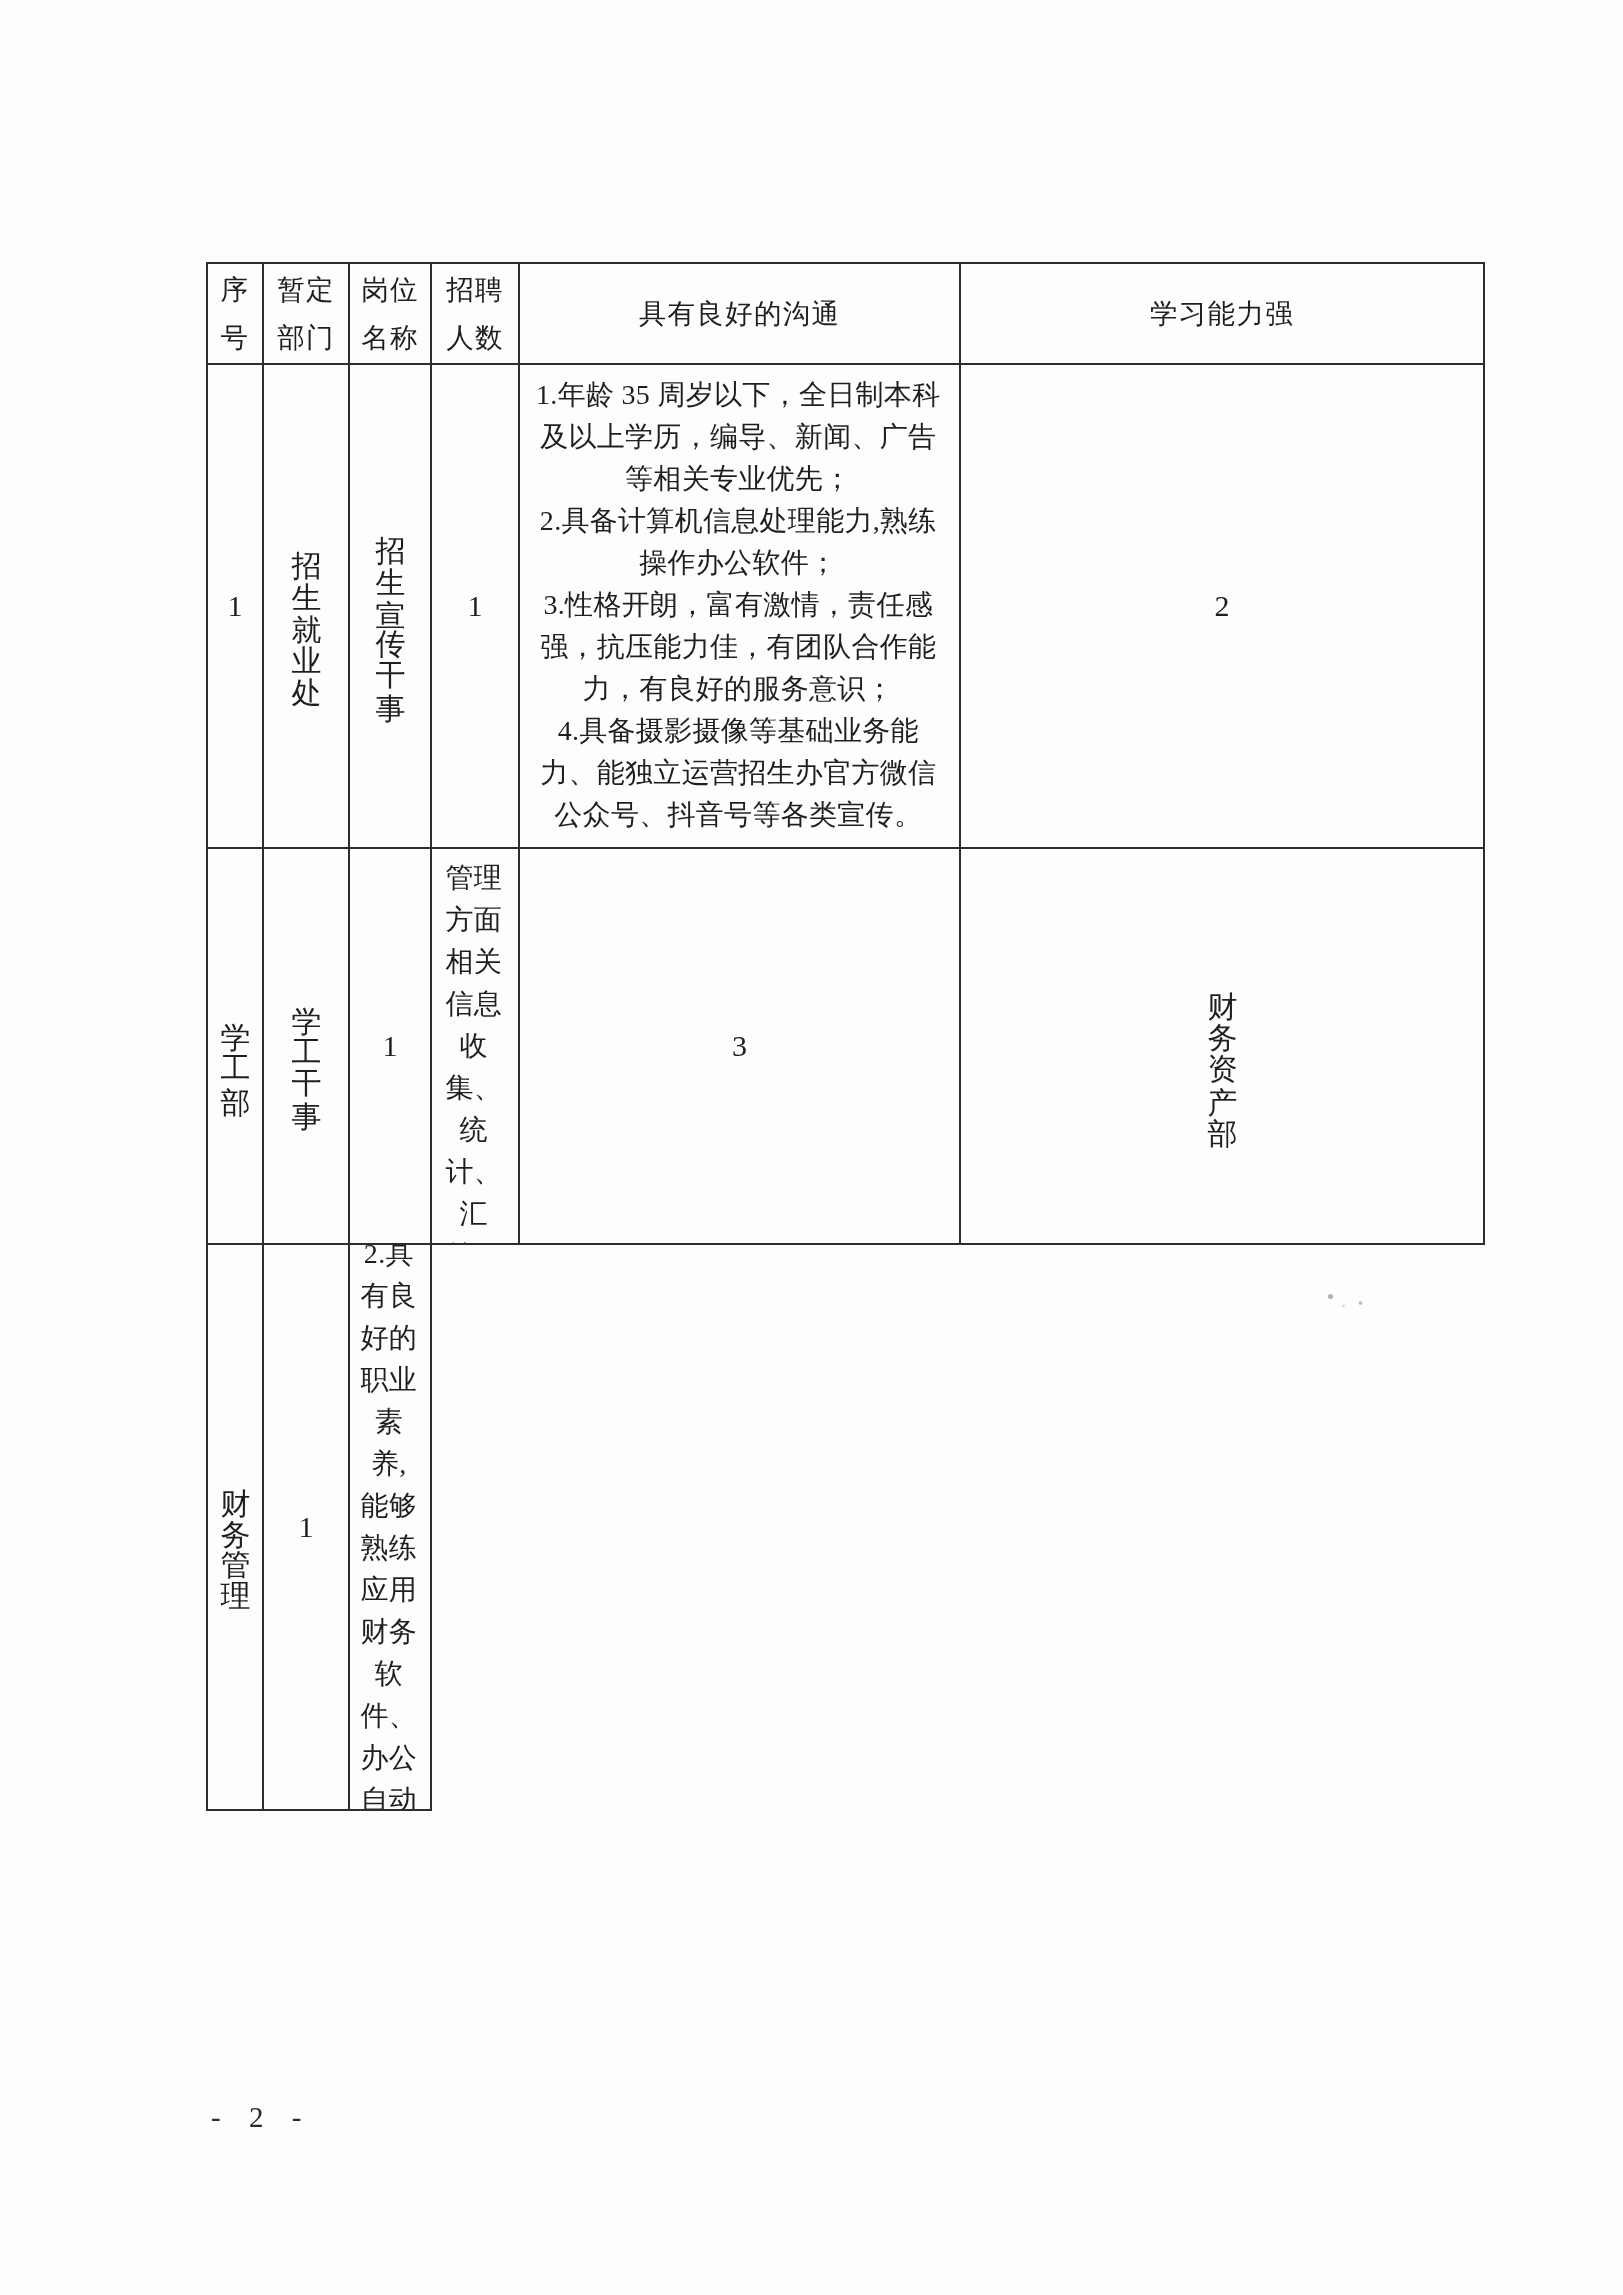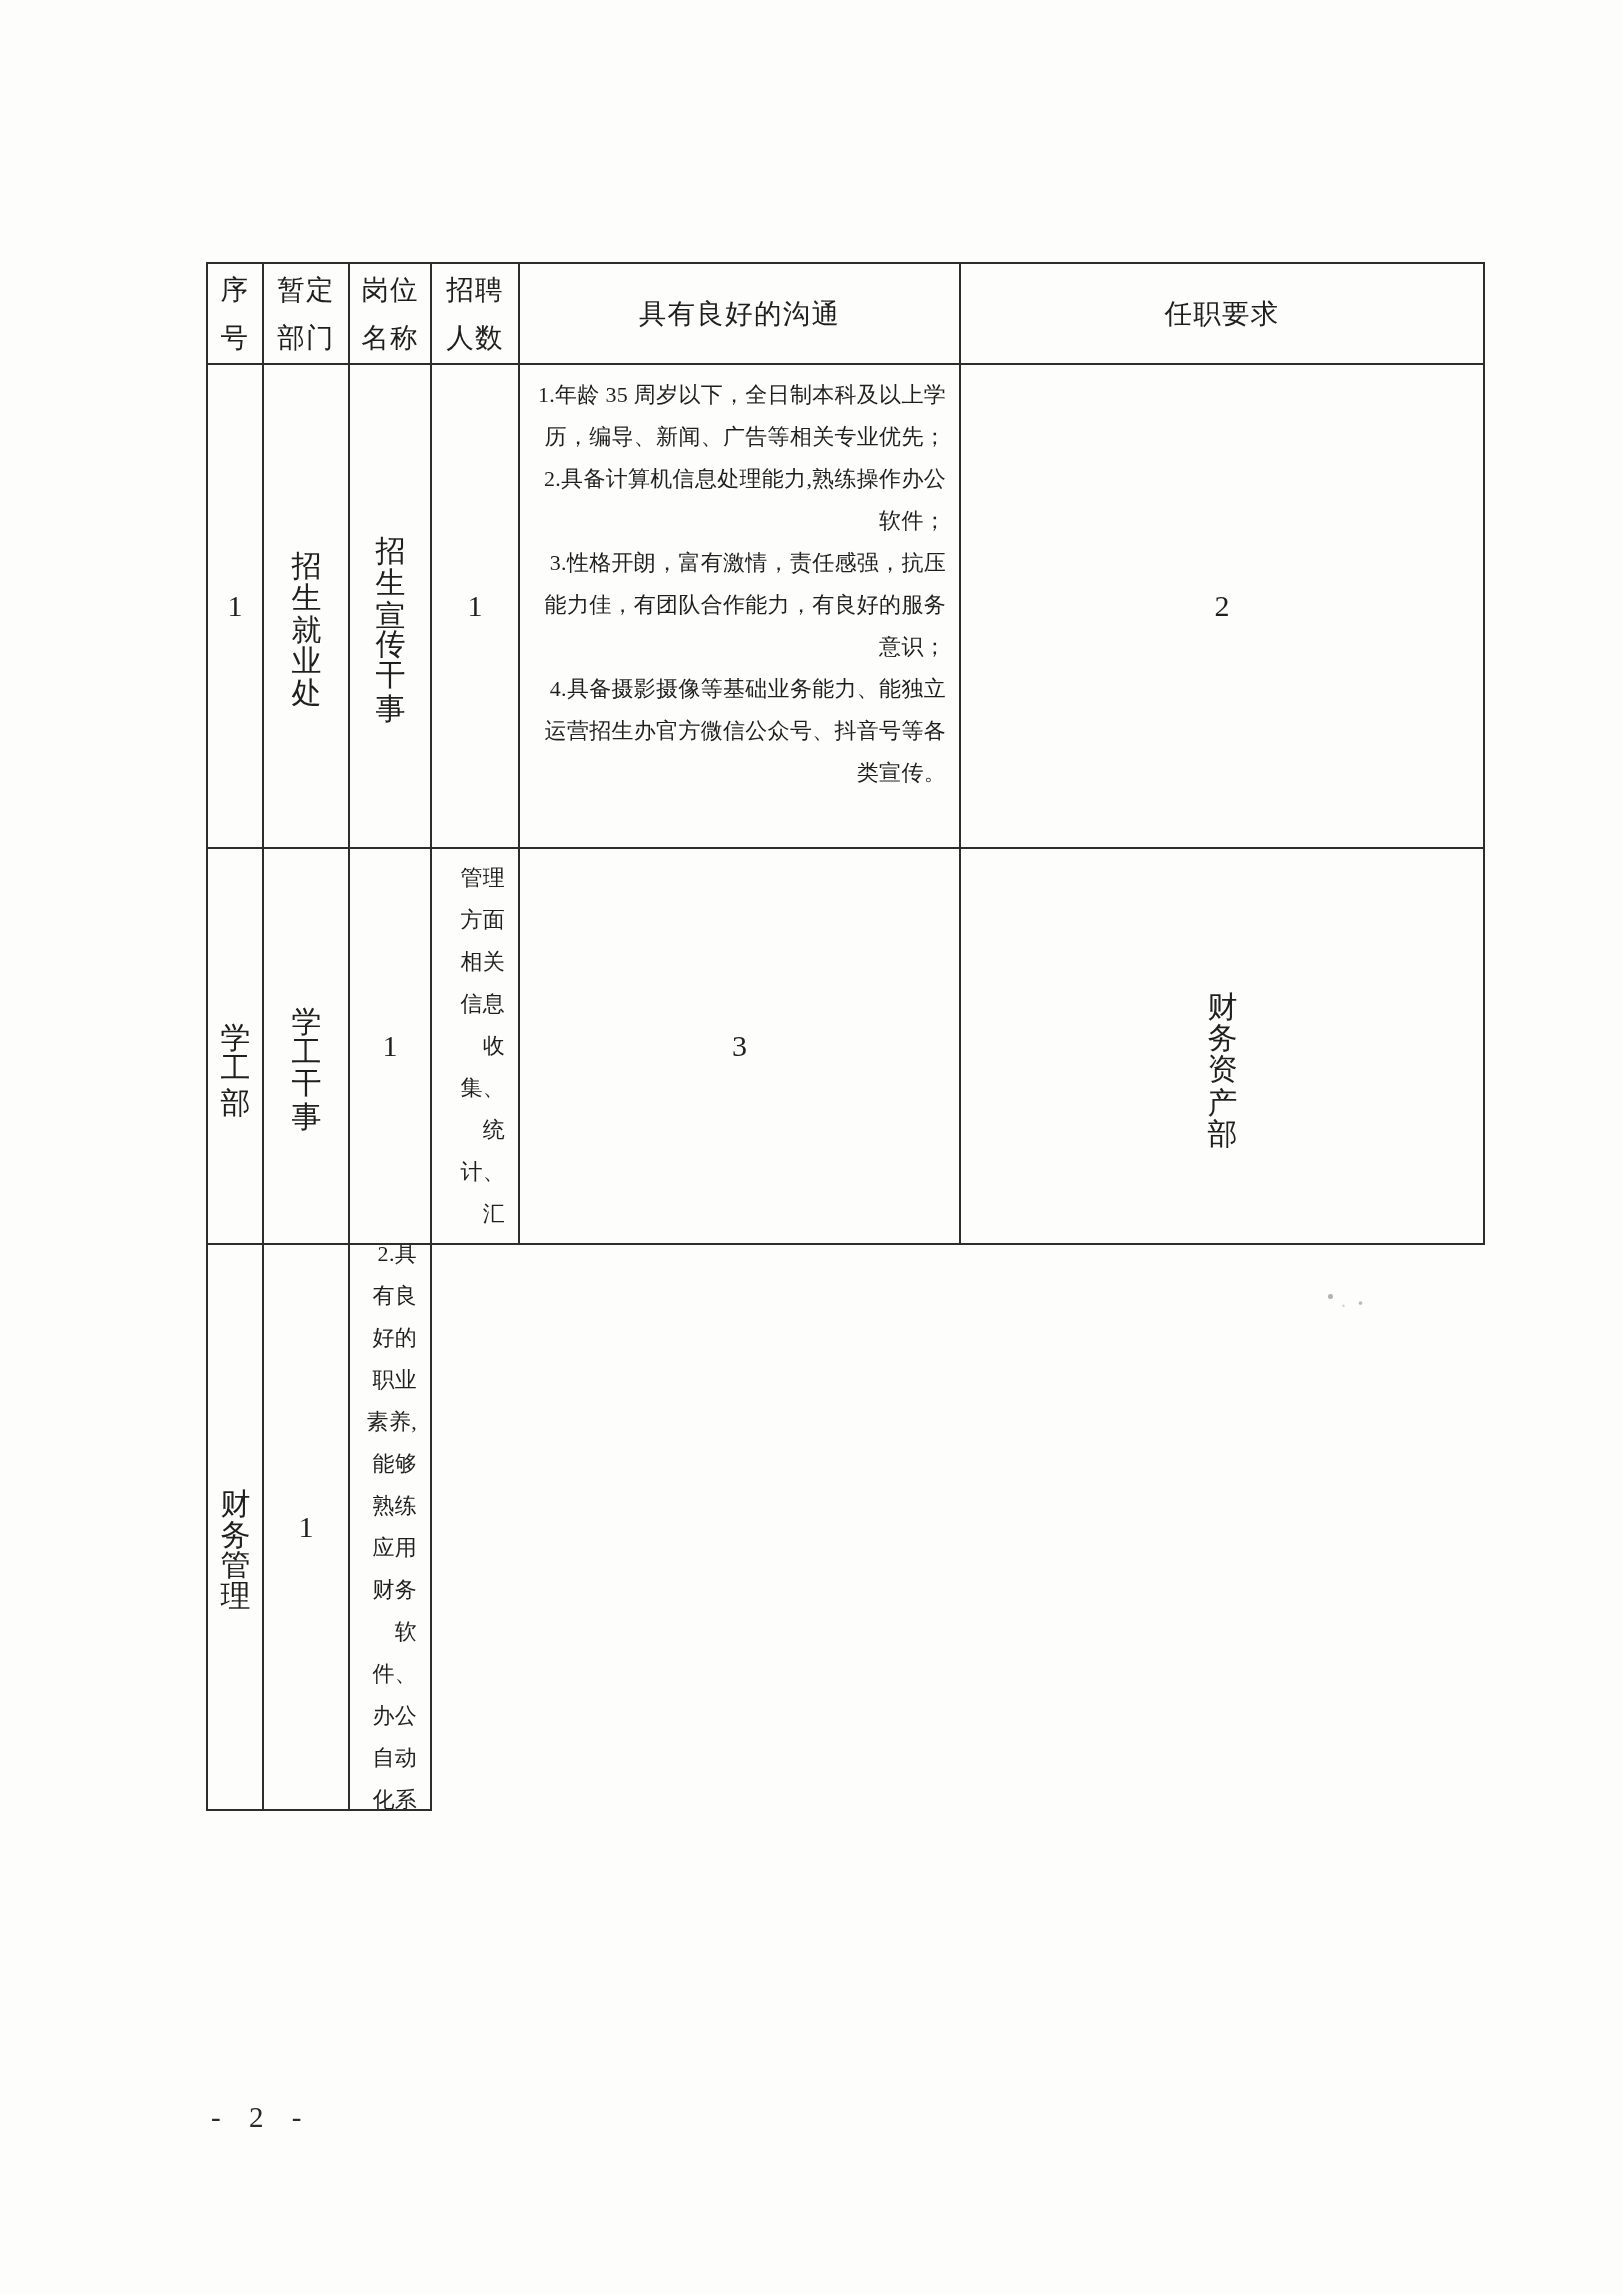--- a/index.html
+++ b/index.html
@@ -43,24 +43,24 @@
     align-items: flex-start;
   }
   .header-text {
     font-size: 27.5px;
     line-height: 48px;
     text-align: center;
     white-space: pre-line;
     letter-spacing: 1.3px;
   }
   .body-text {
-    font-size: 22px;
+    font-size: 28px;
     line-height: 42px;
     white-space: pre-line;
-    text-align: right;
+    text-align: center;
     letter-spacing: 0.3px;
   }
   .num {
     font-size: 30px;
   }
   .vertical {
     writing-mode: vertical-rl;
     text-orientation: upright;
     font-size: 30px;
     letter-spacing: 1.05em;
@@ -104,21 +104,21 @@
 名称</span>
     </div>
     <div class="cell">
       <span class="header-text">招聘
 人数</span>
     </div>
     <div class="cell">
       <span class="header-text">具有良好的沟通</span>
     </div>
     <div class="cell">
-      <span class="header-text">任职要求</span>
+      <span class="header-text">学习能力强</span>
     </div>
 
     <div class="cell">
       <span class="num">1</span>
     </div>
     <div class="cell">
       <span class="vertical">招生就业处</span>
     </div>
     <div class="cell">
       <span class="vertical">招生宣传干事</span>

